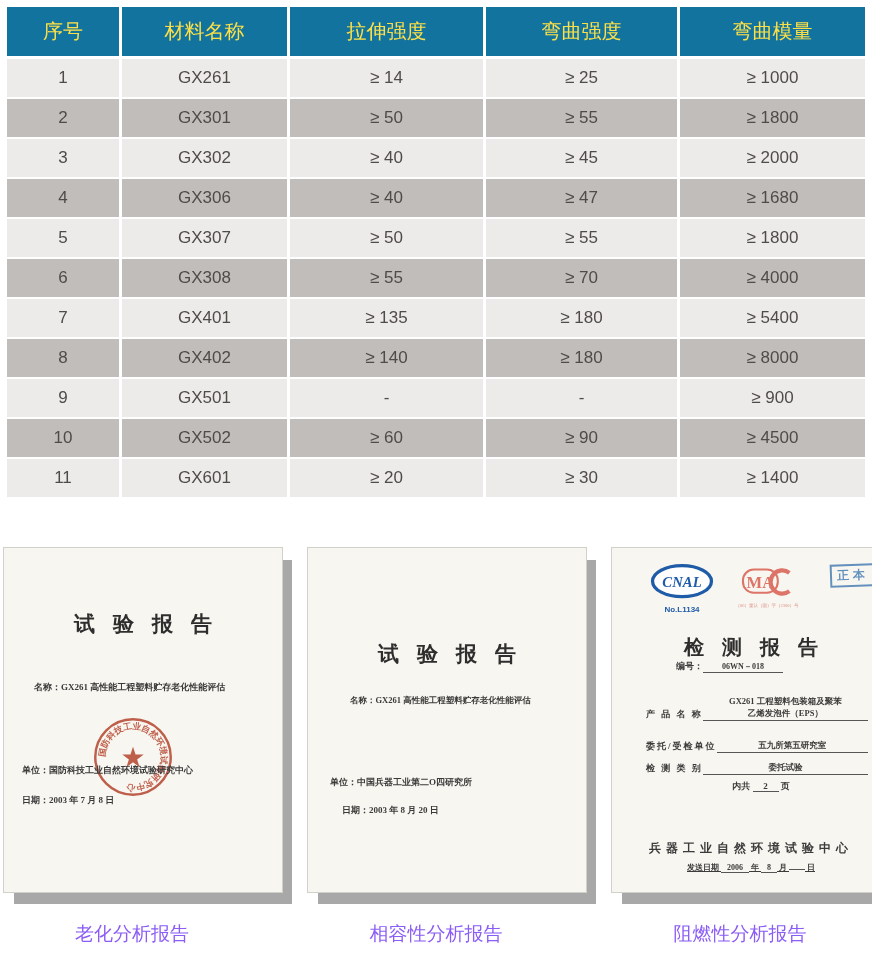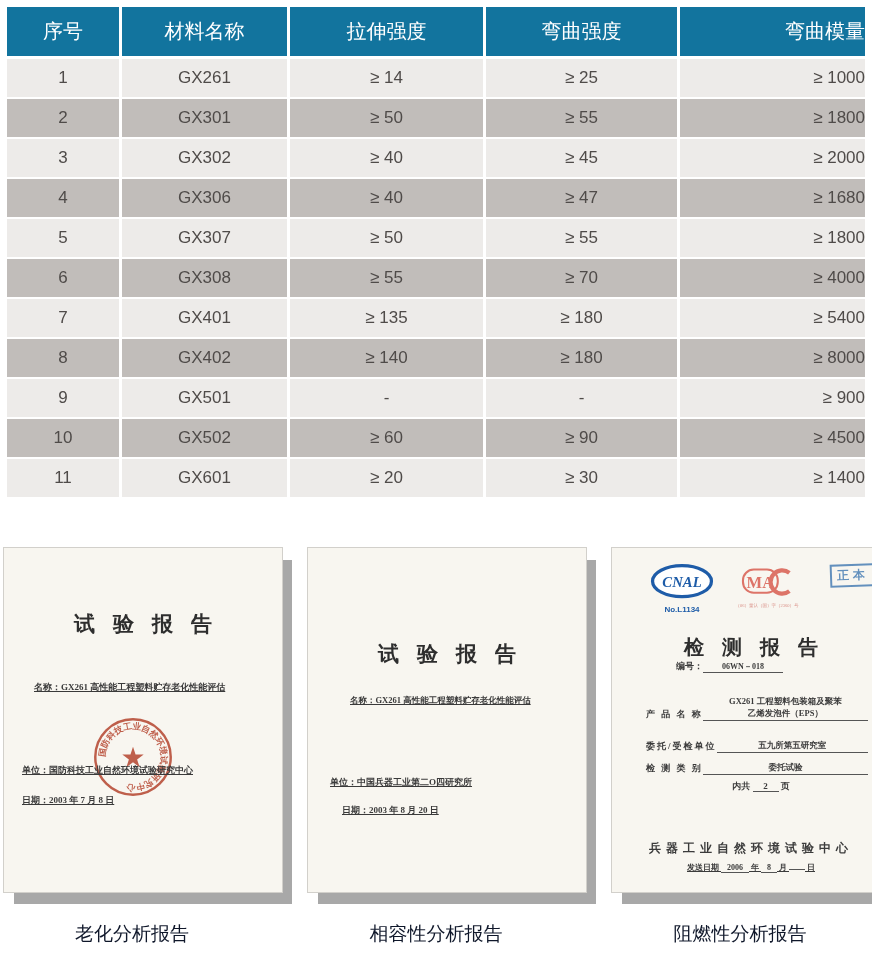--- a/index.html
+++ b/index.html
@@ -13,30 +13,30 @@
     border-collapse: separate;
     border-spacing: 0;
     table-layout: fixed;
   }
   .spec-table col.c0 { width: 115px; }
   .spec-table col.c1 { width: 168px; }
   .spec-table col.c2 { width: 196px; }
   .spec-table col.c3 { width: 194px; }
   .spec-table th {
     background: #12749e;
-    color: #ffffff;
+    color: #fde047;
     font-size: 20px;
     font-weight: normal;
     height: 52px;
     border-right: 3px solid #ffffff;
     border-bottom: 3px solid #ffffff;
     text-align: center;
     margin-top: 28px;
   }
-  .spec-table th:last-child, .spec-table td:last-child { border-right: none; text-align: right; }
+  .spec-table th:last-child, .spec-table td:last-child { border-right: none; }
   .spec-table td {
     height: 40px;
     text-align: center;
     font-size: 17px;
     color: #4f4b49;
     border-right: 3px solid #ffffff;
     border-bottom: 2px solid #ffffff;
   }
   .spec-table tbody tr:nth-child(odd) td { background: #edebe9; }
   .spec-table tbody tr:nth-child(even) td { background: #c1bdba; }
@@ -71,21 +71,20 @@
     color: #2e2e2e;
     white-space: nowrap;
   }
   .p-line {
     position: absolute;
     font-size: 9px;
     font-weight: bold;
     color: #3a3a3a;
     white-space: nowrap;
     z-index: 2;
-    text-decoration: underline;
   }
   .seal {
     position: absolute;
     width: 82px;
     height: 82px;
     z-index: 1;
     opacity: 0.85;
   }
 
   
@@ -126,21 +125,21 @@
     width: 866px;
     margin: 28px auto 0;
     display: flex;
     justify-content: space-between;
     padding-bottom: 16px;
   }
   .caption {
     width: 258px;
     text-align: center;
     font-size: 19px;
-    color: #0f172a;
+    color: #8b5cf6;
   }
 </style>
 </head>
 <body>
 
 <table class="spec-table">
   <colgroup>
       <col class="c0">
       <col class="c1">
       <col class="c2">

